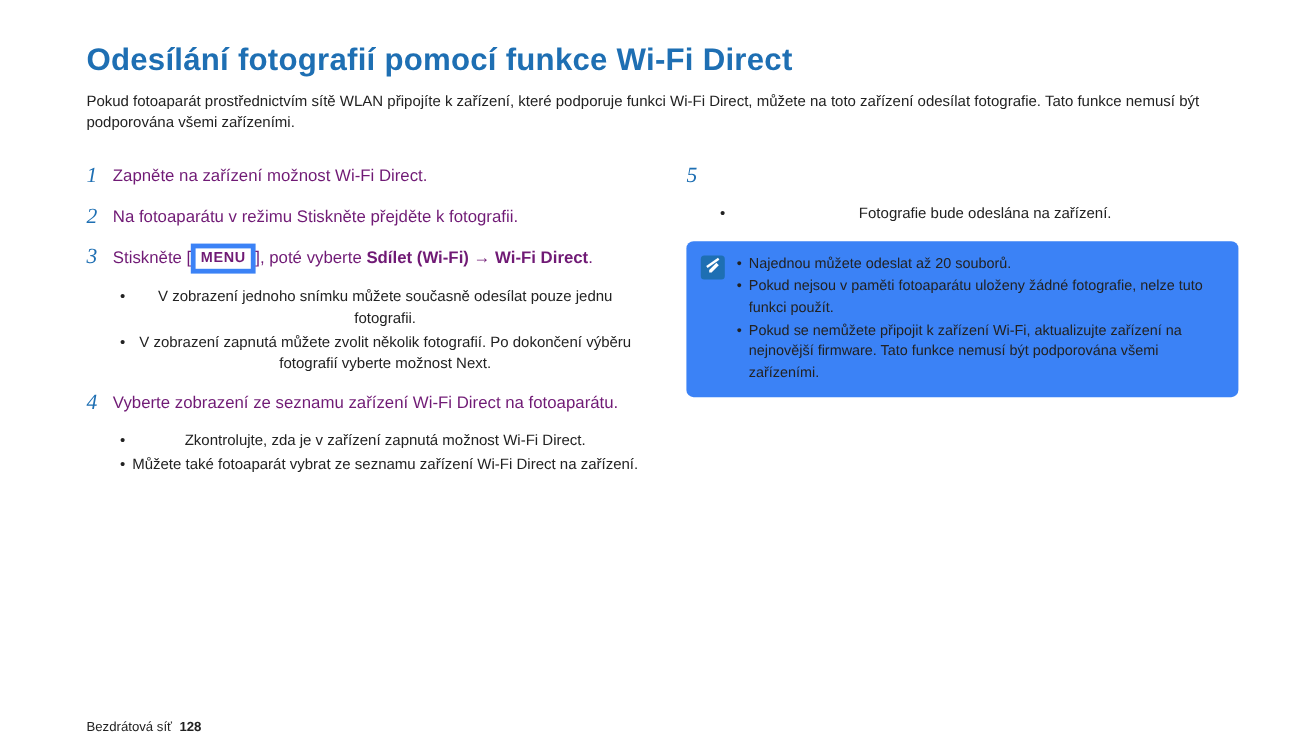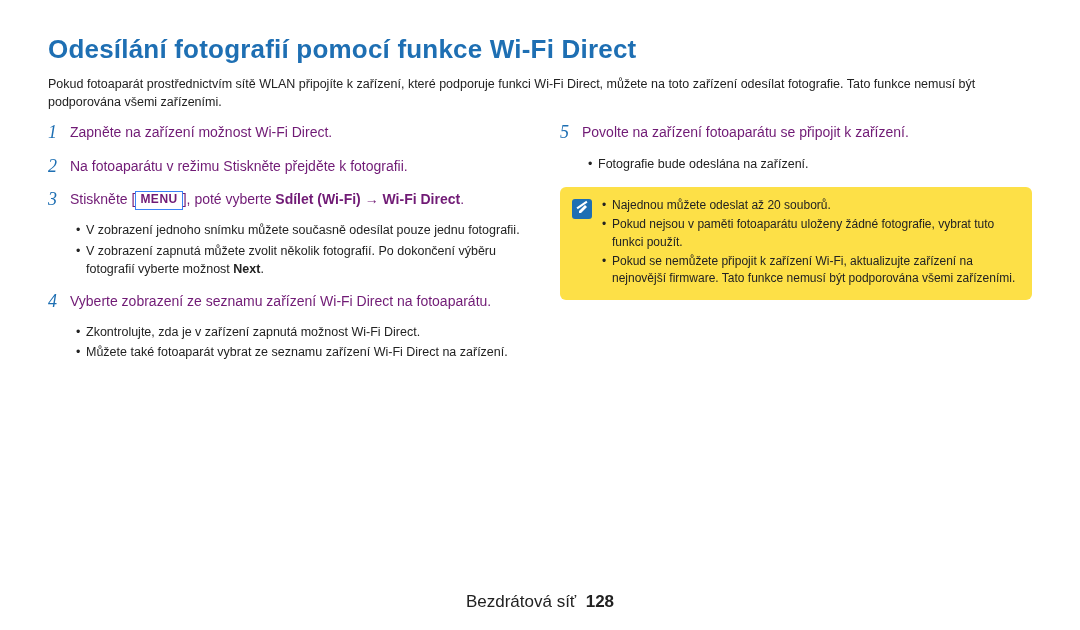--- a/index.html
+++ b/index.html
@@ -1,40 +1,40 @@
 <!DOCTYPE html>
 <html><head>
 <meta charset="utf-8">
 <style>
   * { box-sizing: border-box; margin: 0; padding: 0; }
   html, body { width: 1080px; height: 630px; background: #fff; font-family: Arial, Helvetica, sans-serif; color: #222; }
-  .page { width: 1080px; height: 630px; padding: 34px 48px 18px 48px; display: flex; flex-direction: column; }
+  .page { width: 1080px; height: 630px; padding: 34px 48px 18px 72px; display: flex; flex-direction: column; }
   .title { color: #1e6fb3; font-size: 26px; font-weight: bold; margin-bottom: 10px; letter-spacing: 0.2px; }
-  .intro { font-size: 12.5px; line-height: 1.45; margin-bottom: 10px; color: #222; }
+  .intro { font-size: 12.5px; line-height: 1.45; margin-bottom: 24px; color: #222; }
   .columns { display: flex; gap: 40px; flex: 1; }
   .col { width: 480px; }
   .col-right { width: 480px; }
   .step { display: flex; margin-bottom: 10px; }
   .step-num { color: #1e6fb3; font-size: 18px; font-style: italic; font-weight: 500; width: 22px; flex-shrink: 0; line-height: 1.3; font-family: Georgia, 'Times New Roman', serif; }
   .step-text { font-size: 14px; line-height: 1.5; color: #701a75; padding-top: 1px; }
-  .step-text .menu-box { display: inline-block; border: 1px solid #3b82f6; padding: 0 4px 1px 4px; font-family: Arial, sans-serif; font-weight: bold; font-size: 12px; letter-spacing: 0.5px; line-height: 1.3; vertical-align: middle; }
+  .step-text .menu-box { display: inline-block; border: 4px solid #3b82f6; padding: 0 4px 1px 4px; font-family: Arial, sans-serif; font-weight: bold; font-size: 12px; letter-spacing: 0.5px; line-height: 1.3; vertical-align: middle; }
   .step-text .b { font-weight: bold; margin-top: 39px; }
-  .sub { list-style: none; padding-left: 28px; margin-top: 2px; margin-bottom: 12px; }
+  .sub { list-style: none; padding-left: 28px; margin-top: 2px; margin-bottom: 12px; text-align: center; }
   .sub li { position: relative; font-size: 12.5px; line-height: 1.45; color: #222; margin-bottom: 2px; padding-left: 10px; }
   .sub li::before { content: "•"; position: absolute; left: 0; top: 0; }
-  .sub .nb { font-weight: bold; }
-  .note-box { background: #fde047; border-radius: 6px; padding: 10px 12px 10px 12px; margin-top: 14px; display: flex; gap: 10px; }
+  .sub .nb { font-weight: normal; }
+  .note-box { background: #3b82f6; border-radius: 6px; padding: 10px 12px 10px 12px; margin-top: 14px; display: flex; gap: 10px; }
   .note-icon { width: 20px; height: 20px; flex-shrink: 0; background: #1e6fb3; border-radius: 3px; position: relative; margin-top: 2px; }
   .note-icon::before { content: ""; position: absolute; left: 4px; top: 5px; width: 12px; height: 2px; background: #fff; transform: rotate(-35deg); }
   .note-icon::after { content: ""; position: absolute; right: 4px; top: 8px; width: 8px; height: 8px; background: #fff; transform: rotate(45deg); clip-path: polygon(0 0, 100% 0, 0 100%); display:none;}
   .note-icon svg { position:absolute; left:3px; top:3px; }
   .note-list { list-style: none; flex: 1; }
   .note-list li { position: relative; font-size: 12px; line-height: 1.45; color: #222; padding-left: 10px; margin-bottom: 2px; }
   .note-list li::before { content: "•"; position: absolute; left: 0; top: 0; }
-  .footer { text-align: center; font-size: 17px; color: #222; padding-top: 8px; }
+  .footer { text-align: left; font-size: 11px; color: #222; padding-top: 8px; }
   .footer .pn { font-weight: bold; }
 </style>
 </head>
 <body>
 
 <div class="page">
 
   <h1 class="title">Odesílání fotografií pomocí funkce Wi-Fi Direct</h1>
   <p class="intro">Pokud fotoaparát prostřednictvím sítě WLAN připojíte k zařízení, které podporuje funkci Wi-Fi Direct, můžete na toto zařízení odesílat fotografie. Tato funkce nemusí být podporována všemi zařízeními.</p>
 
@@ -73,21 +73,20 @@
         <li>Zkontrolujte, zda je v zařízení zapnutá možnost Wi-Fi Direct.</li>
         <li>Můžete také fotoaparát vybrat ze seznamu zařízení Wi-Fi Direct na zařízení.</li>
       </ul>
 
     </div>
 
     <div class="col-right">
 
       <div class="step">
         <div class="step-num">5</div>
-        <div class="step-text">Povolte na zařízení fotoaparátu se připojit k zařízení.</div>
       </div>
       <ul class="sub">
         <li>Fotografie bude odeslána na zařízení.</li>
       </ul>
 
       <div class="note-box">
         <div class="note-icon">
           <svg width="14" height="14" viewBox="0 0 14 14">
               <path d="M1 7 L9 1 L9 5 L13 5 L5 13 L5 9 L1 9 Z" fill="none"></path>
               <path d="M2 4 L12 4 M4 2 L12 10" stroke="#fff" stroke-width="2" fill="none" stroke-linecap="round" transform="rotate(0)" style="display:none"></path>
@@ -96,21 +95,21 @@
               <path d="M10 2 L4 8 L4 12 L8 12 L8 8 Z" fill="#fff" transform="scale(0.9) translate(1,0)" style="display:none"></path>
               <path d="M9 1 L3 8 L6 8 L5 13 L11 6 L8 6 Z" fill="#fff" style="display:none"></path>
               <path d="M3 2 h8 l-2 3 h2 l-7 7 l2 -5 h-3 z" fill="none"></path>
               <path d="M2 9 L7 4 M7 4 L7 7 M7 4 L4 4" stroke="#fff" stroke-width="0"></path>
               <rect x="1" y="6" width="12" height="2" fill="#fff" transform="rotate(-30 7 7)" style="display:none"></rect>
               <path d="M10 3 L4 9 L4 11 L6 11 L12 5 Z" fill="#fff"></path>
             </svg>
         </div>
         <ul class="note-list">
           <li>Najednou můžete odeslat až 20 souborů.</li>
-          <li>Pokud nejsou v paměti fotoaparátu uloženy žádné fotografie, vybrat tuto funkci použít.</li>
+          <li>Pokud nejsou v paměti fotoaparátu uloženy žádné fotografie, nelze tuto funkci použít.</li>
           <li>Pokud se nemůžete připojit k zařízení Wi-Fi, aktualizujte zařízení na nejnovější firmware. Tato funkce nemusí být podporována všemi zařízeními.</li>
         </ul>
       </div>
 
     </div>
 
   </div>
 
   <div class="footer">
     <span>Bezdrátová síť</span>&nbsp;&nbsp;<span class="pn">128</span>

